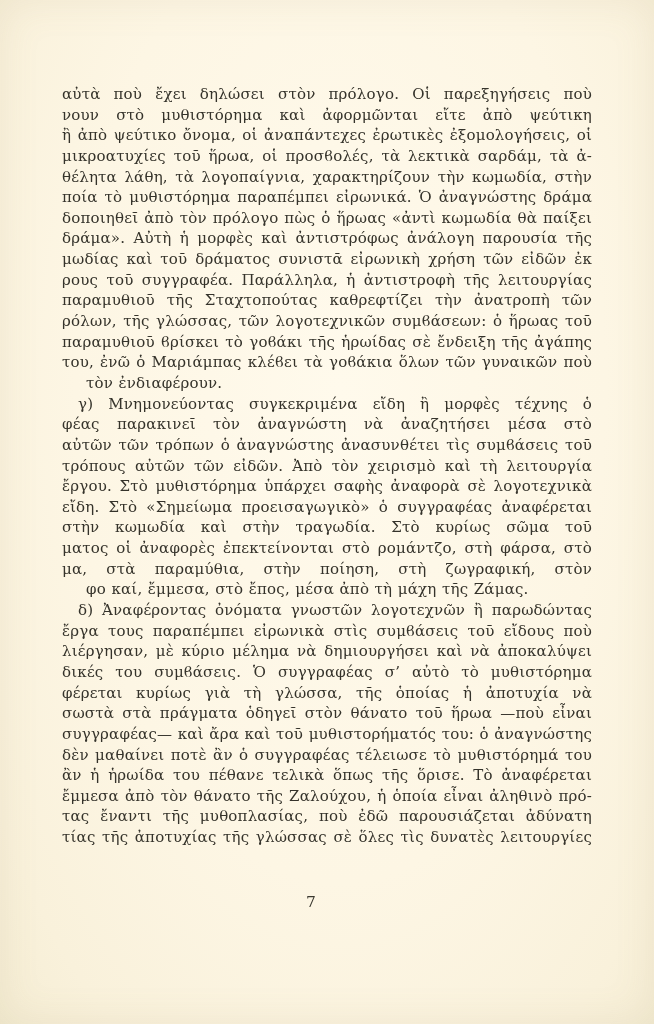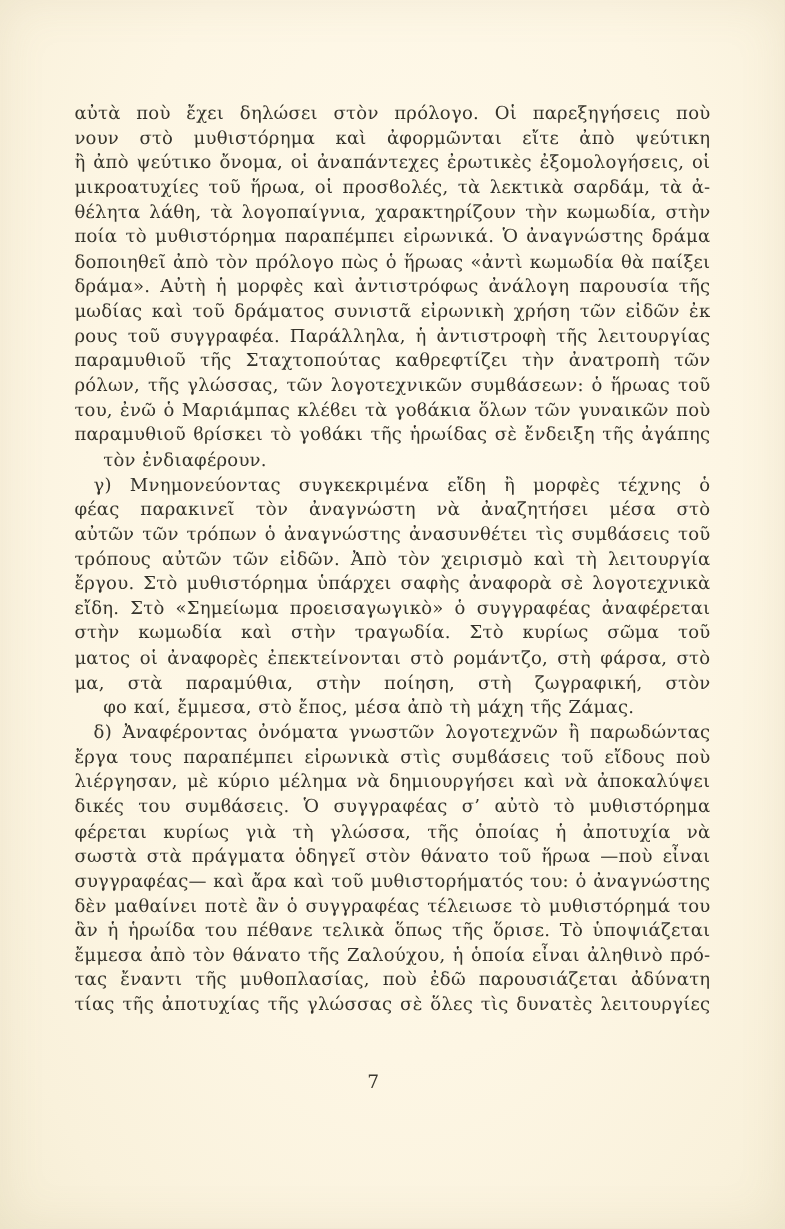--- a/index.html
+++ b/index.html
@@ -63,40 +63,40 @@
       <div class="line">ἢ ἀπὸ ψεύτικο ὄνομα, οἱ ἀναπάντεχες ἐρωτικὲς ἐξομολογήσεις, οἱ</div>
       <div class="line">μικροατυχίες τοῦ ἥρωα, οἱ προσϐολές, τὰ λεκτικὰ σαρδάμ, τὰ ἀ-</div>
       <div class="line">θέλητα λάθη, τὰ λογοπαίγνια, χαρακτηρίζουν τὴν κωμωδία, στὴν ὁ-</div>
       <div class="line">ποία τὸ μυθιστόρημα παραπέμπει εἰρωνικά. Ὁ ἀναγνώστης δράμα εἰ-</div>
       <div class="line">δοποιηθεῖ ἀπὸ τὸν πρόλογο πὼς ὁ ἥρωας «ἀντὶ κωμωδία θὰ παίξει σὲ</div>
       <div class="line">δράμα». Αὐτὴ ἡ μορφὲς καὶ ἀντιστρόφως ἀνάλογη παρουσία τῆς κω-</div>
       <div class="line">μωδίας καὶ τοῦ δράματος συνιστᾶ εἰρωνικὴ χρήση τῶν εἰδῶν ἐκ μέ-</div>
       <div class="line">ρους τοῦ συγγραφέα. Παράλληλα, ἡ ἀντιστροφὴ τῆς λειτουργίας τοῦ</div>
       <div class="line">παραμυθιοῦ τῆς Σταχτοπούτας καθρεφτίζει τὴν ἀνατροπὴ τῶν</div>
       <div class="line">ρόλων, τῆς γλώσσας, τῶν λογοτεχνικῶν συμϐάσεων: ὁ ἥρωας τοῦ</div>
+      <div class="line">παραμυθιοῦ ϐρίσκει τὸ γοϐάκι τῆς ἡρωίδας σὲ ἔνδειξη τῆς ἀγάπης</div>
       <div class="line">του, ἐνῶ ὁ Μαριάμπας κλέϐει τὰ γοϐάκια ὅλων τῶν γυναικῶν ποὺ</div>
-      <div class="line">παραμυθιοῦ ϐρίσκει τὸ γοϐάκι τῆς ἡρωίδας σὲ ἔνδειξη τῆς ἀγάπης</div>
       <div class="line para-end">τὸν ἐνδιαφέρουν.</div>
       <div class="line indent">γ) Μνημονεύοντας συγκεκριμένα εἴδη ἢ μορφὲς τέχνης ὁ συγγρα-</div>
       <div class="line">φέας παρακινεῖ τὸν ἀναγνώστη νὰ ἀναζητήσει μέσα στὸ μυθιστόρημα</div>
       <div class="line">αὐτῶν τῶν τρόπων ὁ ἀναγνώστης ἀνασυνθέτει τὶς συμϐάσεις τοῦ</div>
       <div class="line">τρόπους αὐτῶν τῶν εἰδῶν. Ἀπὸ τὸν χειρισμὸ καὶ τὴ λειτουργία</div>
       <div class="line">ἔργου. Στὸ μυθιστόρημα ὑπάρχει σαφὴς ἀναφορὰ σὲ λογοτεχνικὰ</div>
       <div class="line">εἴδη. Στὸ «Σημείωμα προεισαγωγικὸ» ὁ συγγραφέας ἀναφέρεται</div>
       <div class="line">στὴν κωμωδία καὶ στὴν τραγωδία. Στὸ κυρίως σῶμα τοῦ μυθιστορή-</div>
       <div class="line">ματος οἱ ἀναφορὲς ἐπεκτείνονται στὸ ρομάντζο, στὴ φάρσα, στὸ δρά-</div>
       <div class="line">μα, στὰ παραμύθια, στὴν ποίηση, στὴ ζωγραφική, στὸν κινηματογρά-</div>
       <div class="line para-end">φο καί, ἔμμεσα, στὸ ἔπος, μέσα ἀπὸ τὴ μάχη τῆς Ζάμας.</div>
       <div class="line indent">δ) Ἀναφέροντας ὀνόματα γνωστῶν λογοτεχνῶν ἢ παρωδώντας</div>
       <div class="line">ἔργα τους παραπέμπει εἰρωνικὰ στὶς συμϐάσεις τοῦ εἴδους ποὺ καλ-</div>
       <div class="line">λιέργησαν, μὲ κύριο μέλημα νὰ δημιουργήσει καὶ νὰ ἀποκαλύψει τὶς</div>
       <div class="line">δικές του συμϐάσεις. Ὁ συγγραφέας σ’ αὐτὸ τὸ μυθιστόρημα ἐνδια-</div>
       <div class="line">φέρεται κυρίως γιὰ τὴ γλώσσα, τῆς ὁποίας ἡ ἀποτυχία νὰ ἀναφέρεται</div>
       <div class="line">σωστὰ στὰ πράγματα ὁδηγεῖ στὸν θάνατο τοῦ ἥρωα —ποὺ εἶναι καὶ</div>
       <div class="line">συγγραφέας— καὶ ἄρα καὶ τοῦ μυθιστορήματός του: ὁ ἀναγνώστης</div>
       <div class="line">δὲν μαθαίνει ποτὲ ἂν ὁ συγγραφέας τέλειωσε τὸ μυθιστόρημά του καὶ</div>
-      <div class="line">ἂν ἡ ἡρωίδα του πέθανε τελικὰ ὅπως τῆς ὅρισε. Τὸ ὑποψιάζεται</div>
+      <div class="line">ἂν ἡ ἡρωίδα του πέθανε τελικὰ ὅπως τῆς ὅρισε. Τὸ ἀναφέρεται</div>
       <div class="line">ἔμμεσα ἀπὸ τὸν θάνατο τῆς Ζαλούχου, ἡ ὁποία εἶναι ἀληθινὸ πρό-</div>
       <div class="line">τας ἔναντι τῆς μυθοπλασίας, ποὺ ἐδῶ παρουσιάζεται ἀδύνατη ἐξαι-</div>
       <div class="line">τίας τῆς ἀποτυχίας τῆς γλώσσας σὲ ὅλες τὶς δυνατὲς λειτουργίες της</div>
     </div>
   <div class="page-number">7</div>
 </div>
 
 </body></html>

